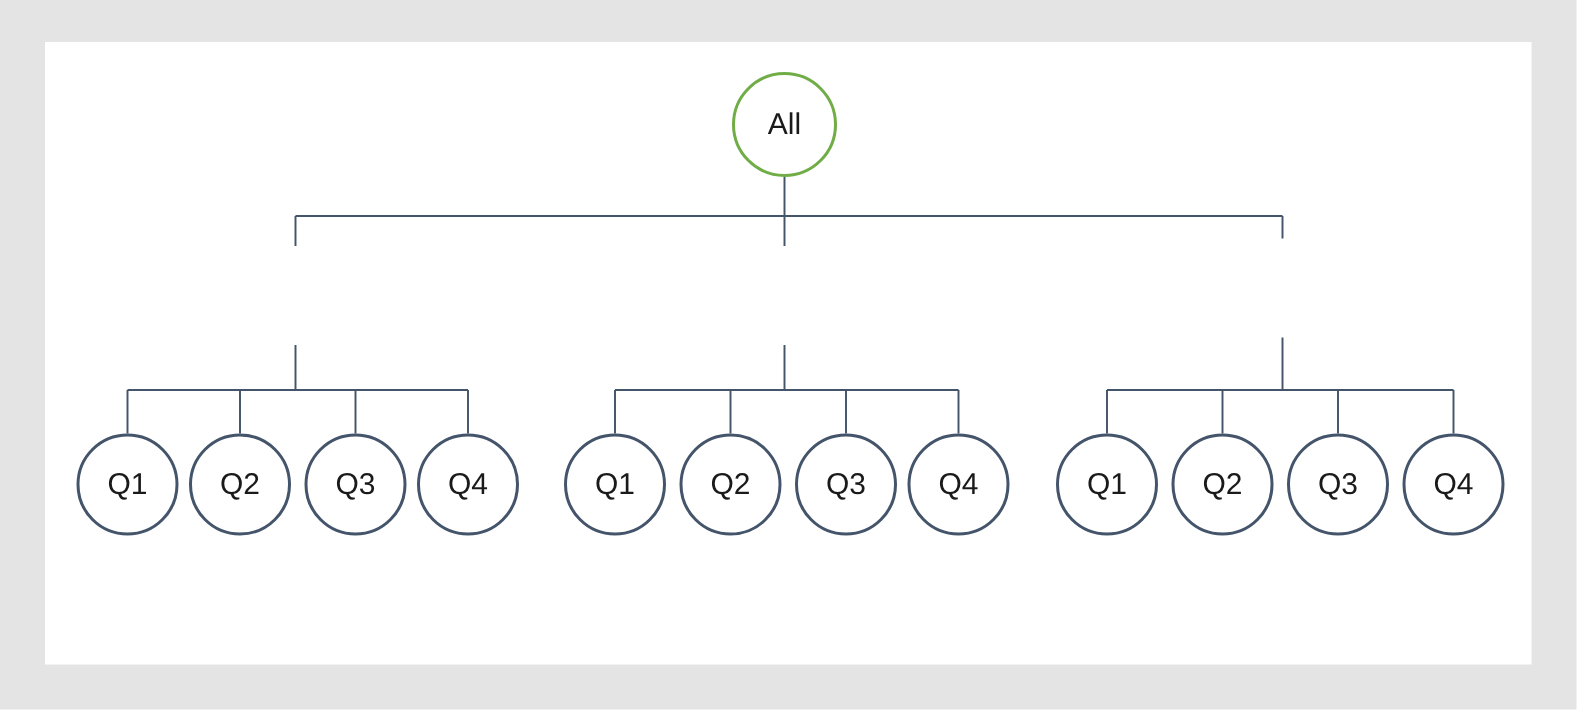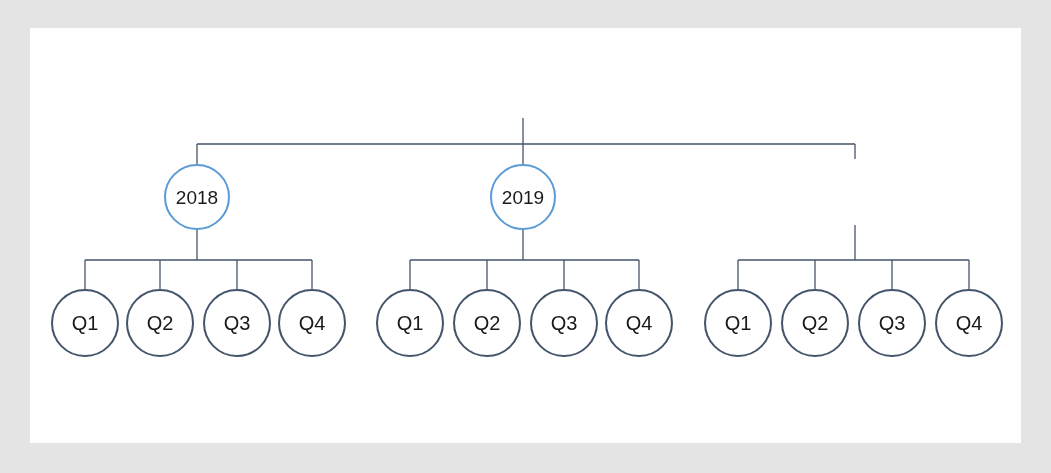--- a/index.html
+++ b/index.html
@@ -66,23 +66,22 @@
       <path d="M534,232 V261"></path>
       <path d="M609,232 V261"></path>
     <path d="M825,197 V232"></path>
     <path d="M708,232 H939"></path>
     <path d="M708,232 V261"></path>
       <path d="M785,232 V261"></path>
       <path d="M862,232 V261"></path>
       <path d="M939,232 V261"></path>
   </svg>
 
+  <div class="node root" style="left:458px;top:20px;">All</div>
 
-  <div class="node year" style="left:134px;top:136px;">2018</div>
-  <div class="node year" style="left:460px;top:136px;">2019</div>
 
   <div class="node quarter" style="left:21px;top:261px;">Q1</div>
   <div class="node quarter" style="left:96px;top:261px;">Q2</div>
   <div class="node quarter" style="left:173px;top:261px;">Q3</div>
   <div class="node quarter" style="left:248px;top:261px;">Q4</div>
 
   <div class="node quarter" style="left:346px;top:261px;">Q1</div>
   <div class="node quarter" style="left:423px;top:261px;">Q2</div>
   <div class="node quarter" style="left:500px;top:261px;">Q3</div>
   <div class="node quarter" style="left:575px;top:261px;">Q4</div>

